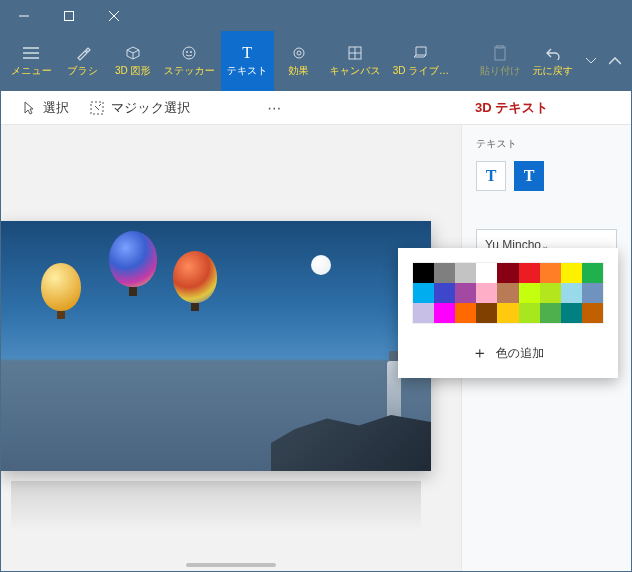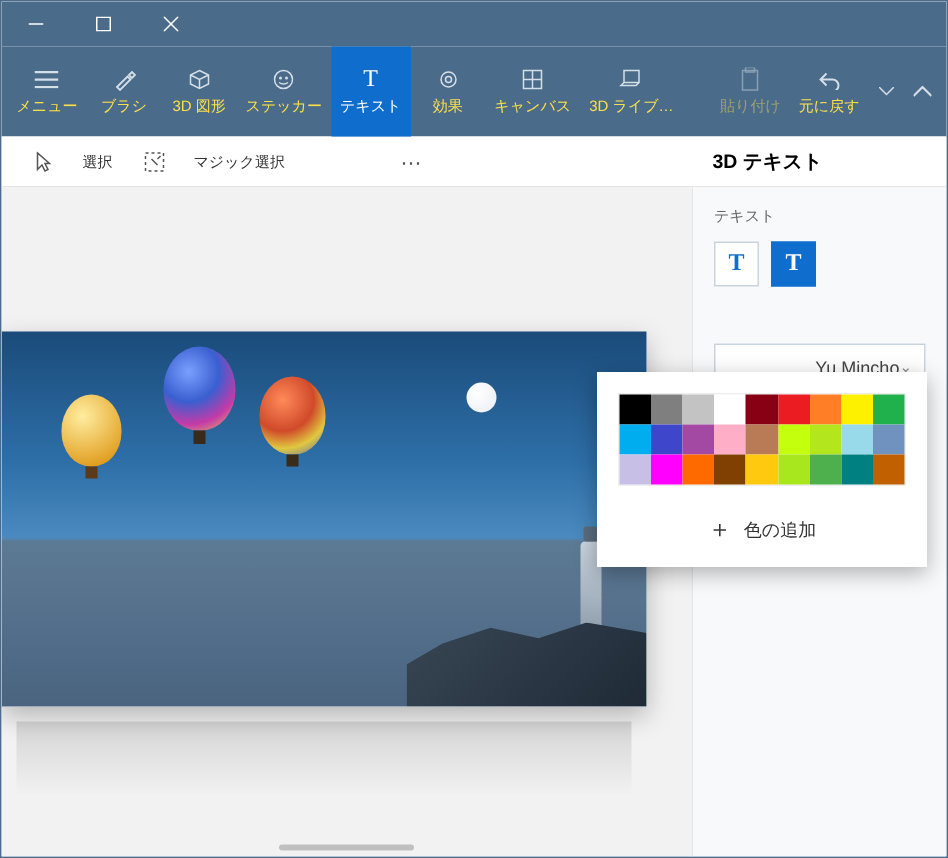--- a/index.html
+++ b/index.html
@@ -15,23 +15,23 @@
 .ribbon-item { min-width: 50px; display: flex; flex-direction: column; align-items: center; justify-content: center; color: #fde047; padding: 4px 6px; gap: 2px; }
 .ribbon-item.active { background: #0f6ecd; color: #fff; }
 .ribbon-label { font-size: 10px; white-space: nowrap; }
 .ribbon-icon { height: 18px; display: flex; align-items: center; justify-content: center; }
 .ribbon-spacer { flex: 1; }
 .ribbon-right { display: flex; align-items: stretch; }
 
 
 .subbar { height: 34px; background: #fff; border-bottom: 1px solid #e5e5e5; display: flex; align-items: center; }
 .subbar-left { display: flex; align-items: center; gap: 0; flex: 1; padding-left: 10px; }
-.subbar-item { display: flex; align-items: center; gap: 18px; padding: 4px 10px; font-size: 10px; color: #333; }
+.subbar-item { display: flex; align-items: center; gap: 6px; padding: 4px 10px; font-size: 13px; color: #333; }
 .subbar-icon { width: 16px; height: 16px; display: flex; align-items: center; justify-content: center; color: #555; }
-.subbar-right { width: 170px; padding-left: 14px; font-size: 13px; color: #000000; font-weight: 600; }
+.subbar-right { width: 170px; padding-left: 14px; font-size: 13px; color: #b91c1c; font-weight: 600; }
 
 
 .main { display: flex; height: calc(100% - 30px - 60px - 34px); }
 .canvas-area { flex: 1; background: #f2f2f2; position: relative; overflow: hidden; }
 .canvas { position: absolute; left: 0; top: 96px; width: 430px; height: 250px; background: linear-gradient(180deg, #1a4b7a 0%, #2e6fa8 35%, #4a8abf 55%, #5d7a95 56%, #4a6480 100%); box-shadow: 0 6px 16px rgba(0,0,0,0.25); }
 .moon { position: absolute; right: 100px; top: 34px; width: 20px; height: 20px; border-radius: 50%; background: radial-gradient(circle at 35% 35%, #fff, #e8edf2); }
 .lighthouse { position: absolute; right: 30px; bottom: 40px; width: 14px; height: 70px; background: linear-gradient(180deg, #c9d4de, #8796a5); border-radius: 3px 3px 0 0; }
 .lighthouse::before { content: ""; position: absolute; top: -10px; left: 2px; width: 10px; height: 10px; background: #5a6c7d; border-radius: 2px; }
 .rocks { position: absolute; right: 0; bottom: 0; width: 160px; height: 70px; background: linear-gradient(135deg, #3a4857, #1f2a36); clip-path: polygon(15% 40%, 35% 25%, 55% 35%, 75% 20%, 100% 30%, 100% 100%, 0 100%, 0 60%); }
 .balloon { position: absolute; border-radius: 50% 50% 48% 48%; }
@@ -43,21 +43,21 @@
 .b3::after { content:""; position:absolute; bottom:-8px; left:18px; width:8px; height:8px; background:#3a2a1a; }
 .canvas-shadow { position: absolute; left: 10px; top: 356px; width: 410px; height: 50px; background: linear-gradient(180deg, rgba(0,0,0,0.12), rgba(0,0,0,0)); }
 .canvas-handle { position: absolute; bottom: 4px; left: 50%; width: 90px; height: 4px; background: #c0c0c0; border-radius: 2px; transform: translateX(-50%); }
 
 
 .sidepanel { width: 170px; background: #f7f9fb; border-left: 1px solid #e5e5e5; padding: 12px 14px 0; display: flex; flex-direction: column; gap: 10px; }
 .sp-label { font-size: 10px; color: #666; }
 .sp-textbtns { display: flex; gap: 8px; }
 .sp-textbtn { width: 30px; height: 30px; border: 1px solid #c9d4de; background: #fff; display: flex; align-items: center; justify-content: center; font-family: Georgia, serif; font-size: 16px; font-weight: bold; color: #0f6ecd; }
 .sp-textbtn.active { background: #0f6ecd; color: #fff; border-color: #0f6ecd; }
-.sp-field { height: 32px; border: 1px solid #c9d4de; background: #fff; display: flex; align-items: center; padding: 0 8px; font-size: 12px; color: #444; justify-content: flex-end; }
+.sp-field { height: 32px; border: 1px solid #c9d4de; background: #fff; display: flex; align-items: center; padding: 0 8px; font-size: 12px; color: #444; justify-content: flex-start; }
 .sp-field .chev { color: #888; font-size: 10px; }
 .sp-size-row { display: flex; gap: 6px; }
 .sp-size-row .sp-field { flex: 1; }
 .sp-swatch { width: 28px; height: 30px; border: 1px solid #333; background: #000; position: relative; }
 .sp-swatch .cursor { position: absolute; right: 2px; bottom: 2px; color: #fff; font-size: 11px; }
 
 
 .palette { position: absolute; right: 14px; top: 248px; width: 220px; background: #fff; box-shadow: 0 4px 14px rgba(0,0,0,0.3); padding: 14px 14px 10px; }
 .palette-grid { display: grid; grid-template-columns: repeat(9, 1fr); grid-auto-rows: 20px; gap: 0; border: 1px solid #eee; }
 .palette-cell { border: none; }

